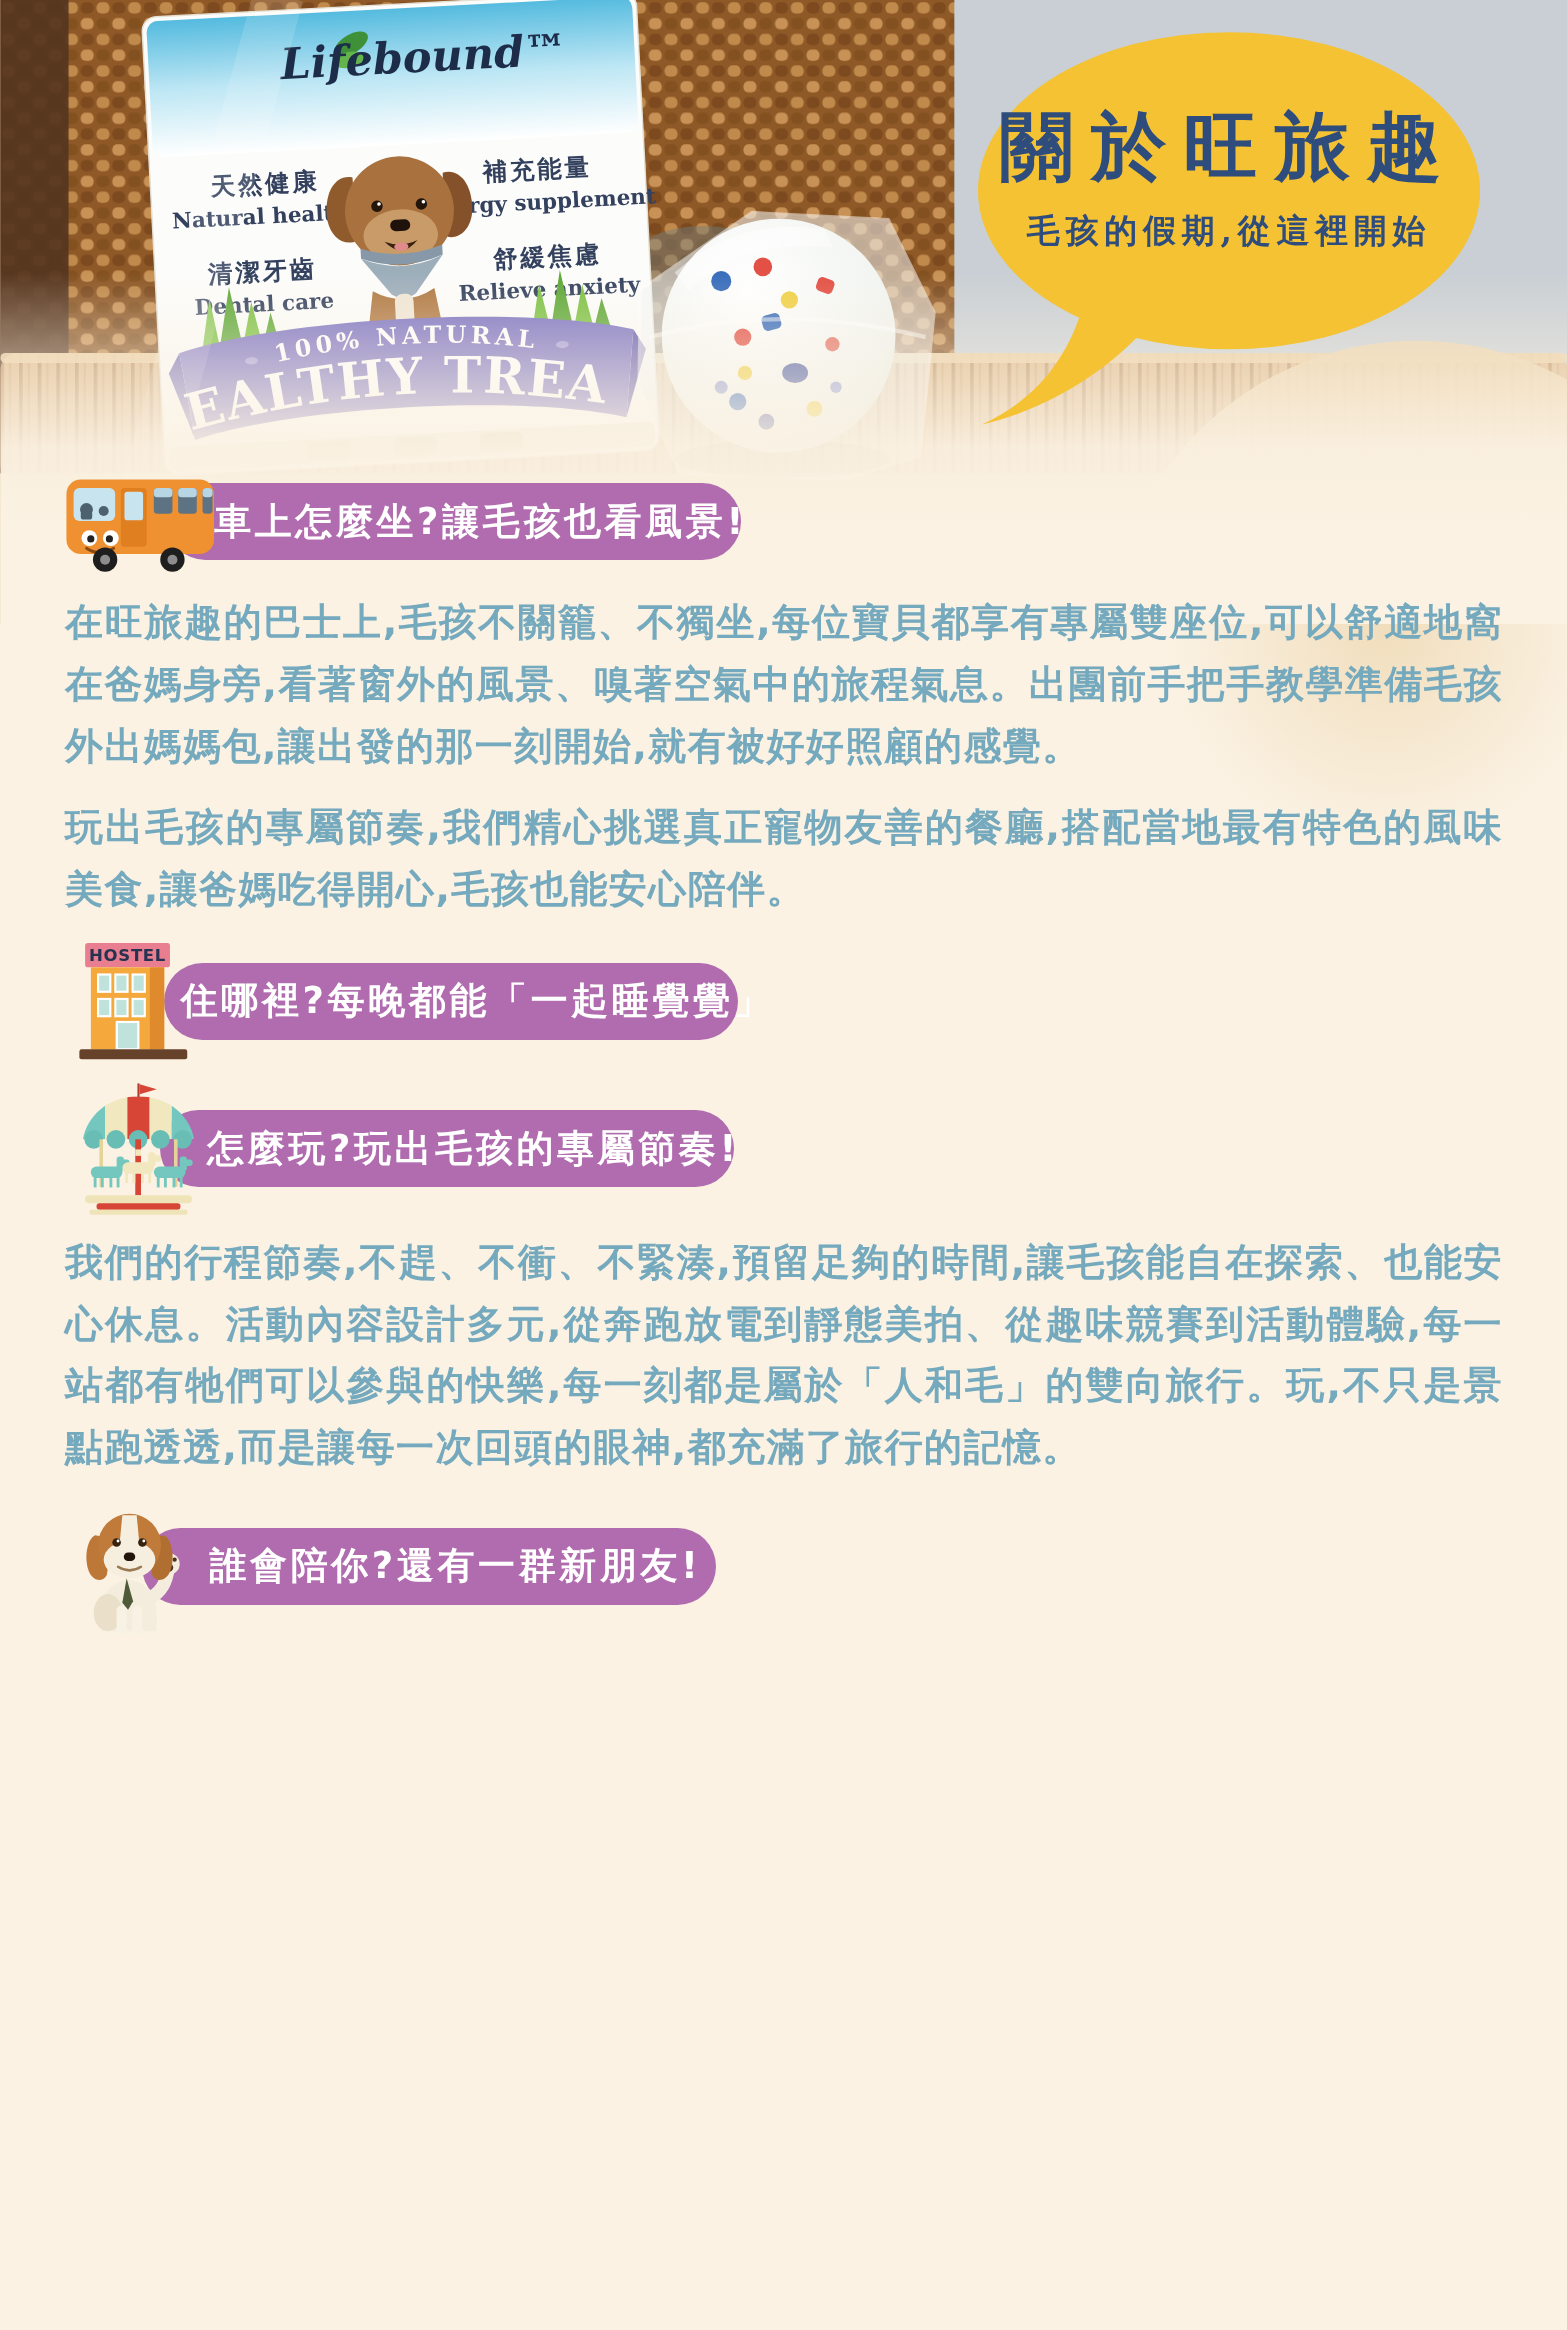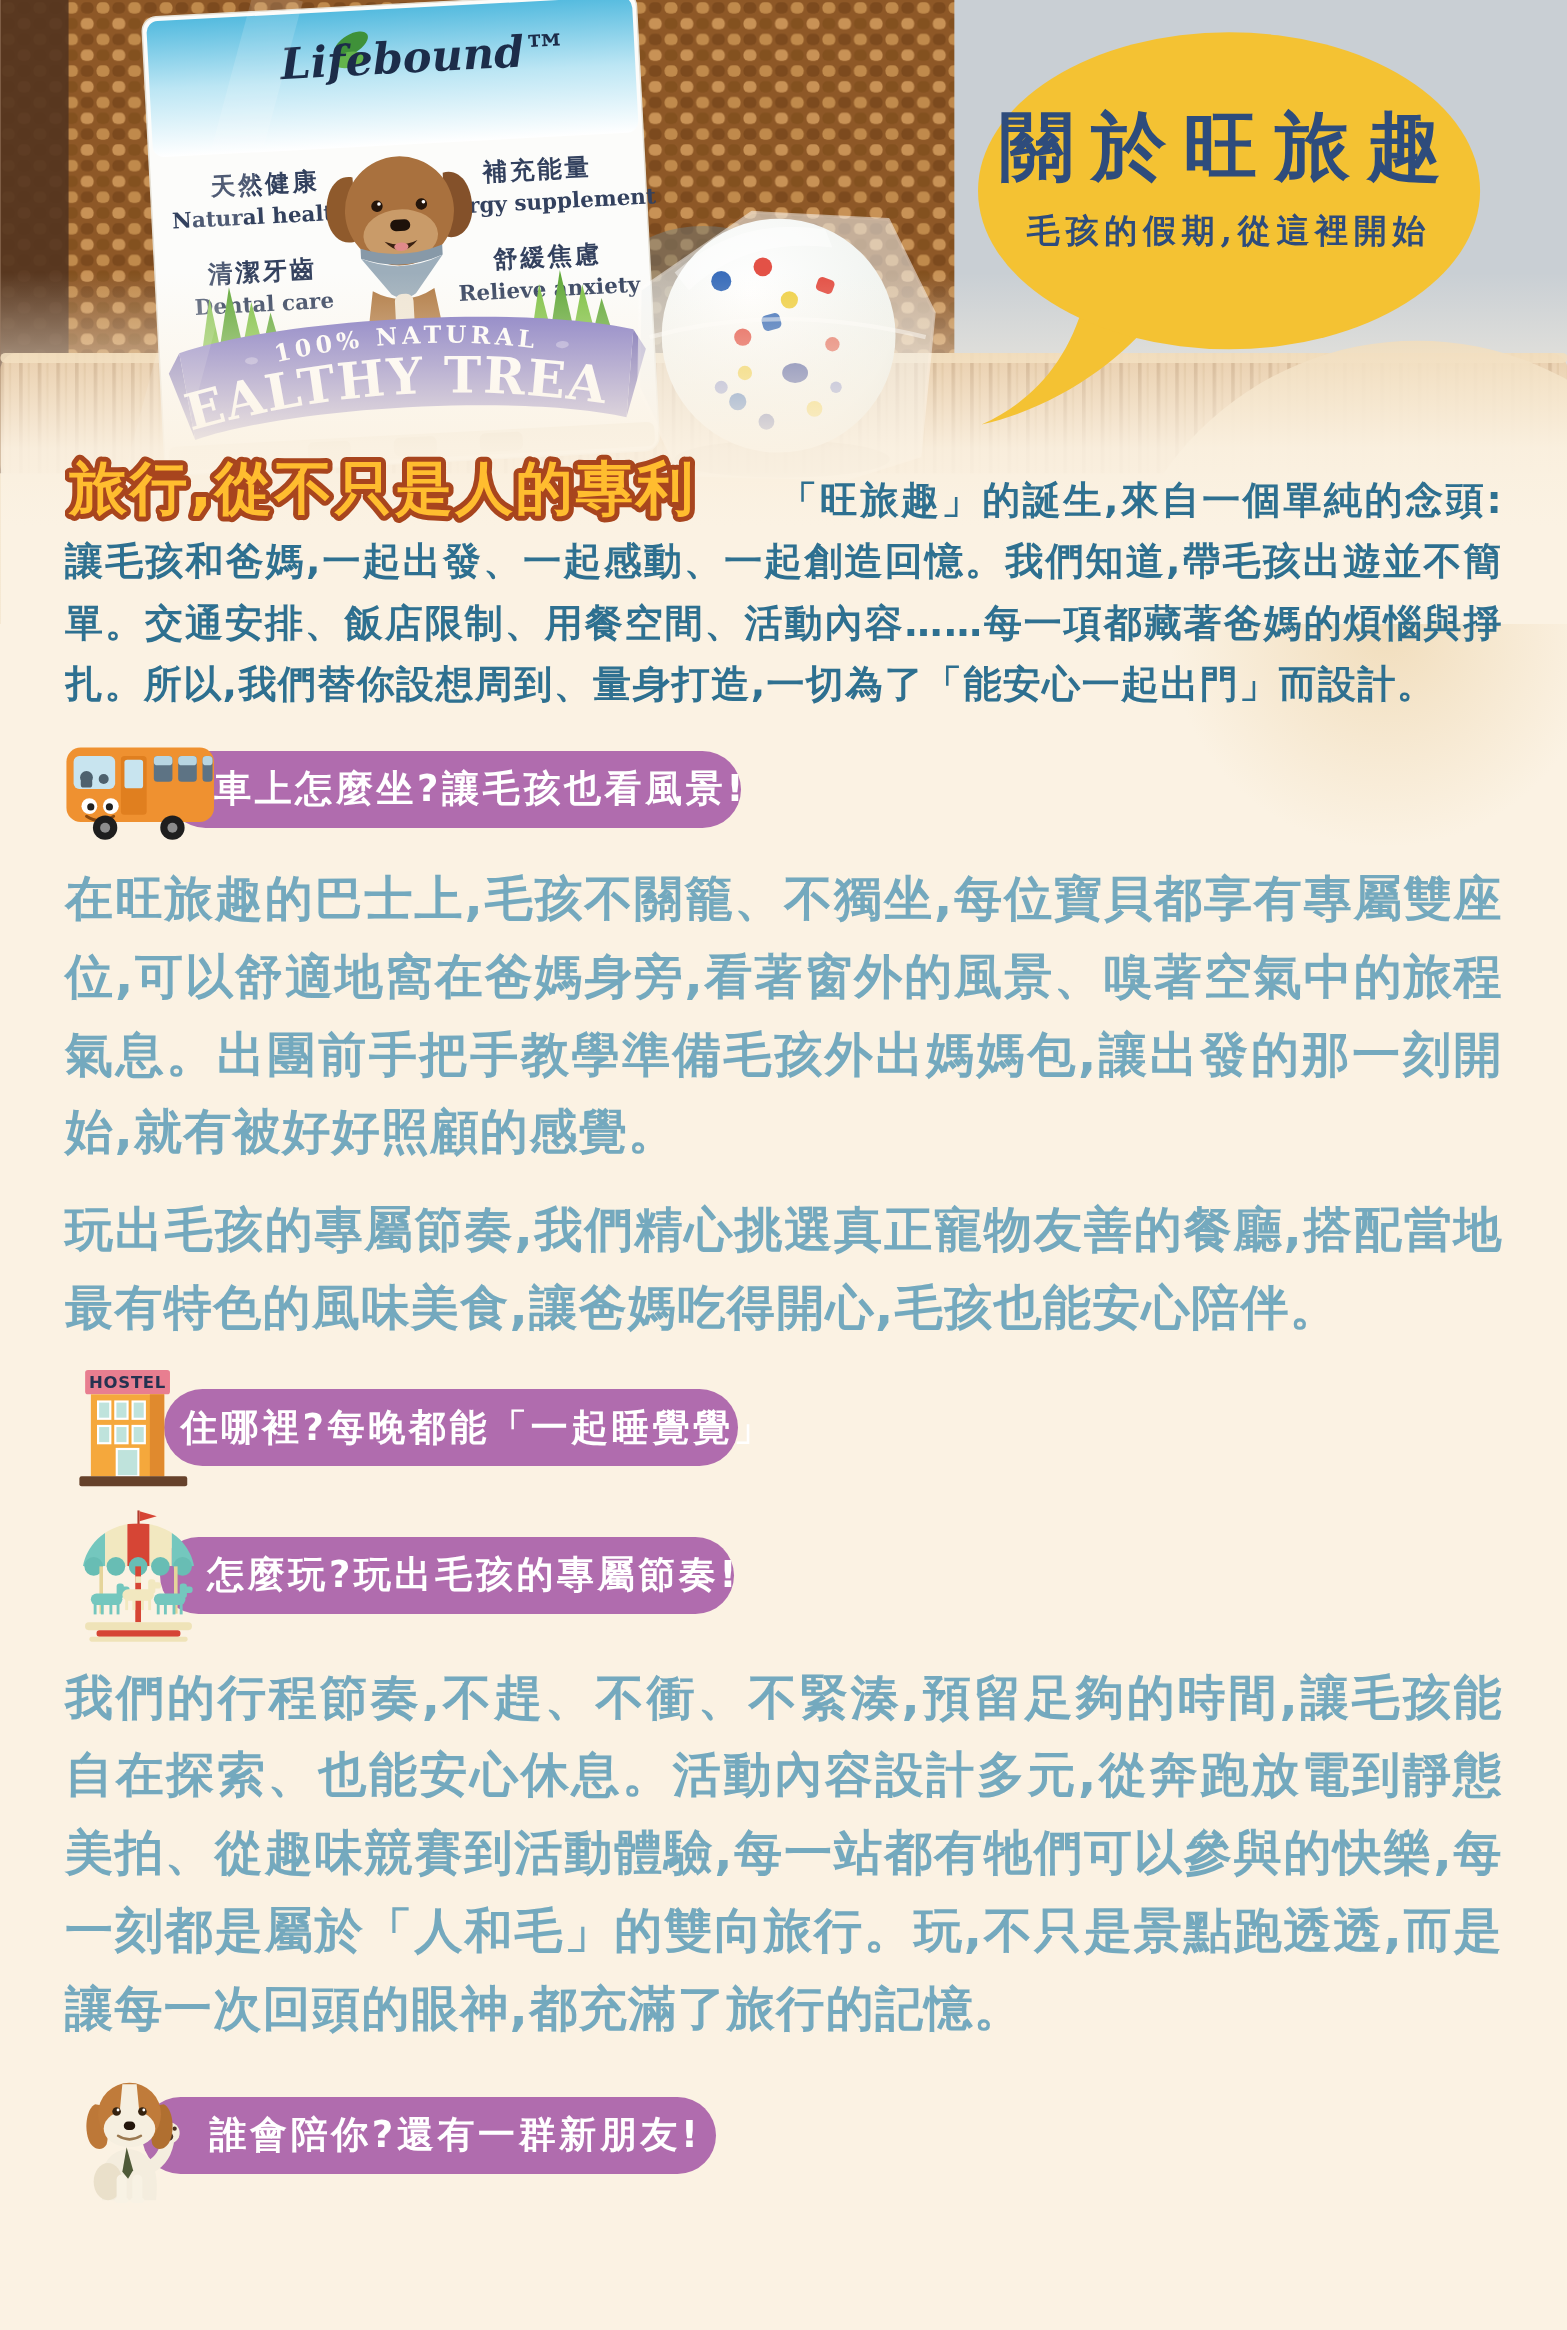--- a/index.html
+++ b/index.html
@@ -25,21 +25,21 @@
   .icon svg { display:block; }
   .icon.cutlery { margin-right:-36px; }
   .pill {
     position:relative; z-index:1; margin:0; width:574px; height:77px; box-sizing:border-box;
     border-radius:42px; background:#B06CAE; color:#ffffff;
     font-size:37px; font-weight:700; letter-spacing:3.6px;
     display:flex; align-items:center; justify-content:center;
     padding-left:79px; padding-right:26px; white-space:nowrap;
   }
   .feature-body {
-    margin:17px 0 0 0; font-size:48px; line-height:1.62; letter-spacing:1.4px;
+    margin:17px 0 0 0; font-size:38px; line-height:1.62; letter-spacing:1.4px;
     color:#74A9BE; font-weight:700; text-align:justify;
   }
 </style>
 </head>
 <body>
 
 <div class="page">
 
   <div class="hero">
     <svg width="1568" height="624" viewBox="0 0 2185 870" xmlns="http://www.w3.org/2000/svg">
@@ -184,23 +184,20 @@
         <path d="M1512,418 C1488,506 1438,560 1368,592 C1478,566 1562,502 1612,440 Z" fill="#F4C233"></path>
         <ellipse cx="1713" cy="266" rx="350" ry="221" fill="#F4C233"></ellipse>
         <text x="1713" y="240" text-anchor="middle" font-size="104" letter-spacing="24" font-weight="700" font-family="DejaVu Serif, Liberation Serif, serif" fill="#2E4C7C">關於旺旅趣</text>
         <text x="1713" y="338" text-anchor="middle" font-size="46" letter-spacing="8" font-weight="700" font-family="DejaVu Serif, Liberation Serif, serif" fill="#2E4C7C">毛孩的假期,從這裡開始</text>
       </g>
     </svg>
   </div>
 
   <main class="content">
 
-    <p class="intro"><span class="intro-headline"><svg width="703" height="76" viewBox="0 0 980 106" style="font-size:53px">
-            <text x="6" y="84" font-size="80" font-weight="900" letter-spacing="4" fill="#FFBD2F" stroke="#A8451E" stroke-width="14" stroke-linejoin="round" paint-order="stroke" font-family="DejaVu Sans, Liberation Sans, sans-serif">旅行,從不只是人的專利</text>
-          </svg></span><span>「旺旅趣」的誕生,來自一個單純的念頭:讓毛孩和爸媽,一起出發、一起感動、一起創造回憶。我們知道,帶毛孩出遊並不簡單。交通安排、飯店限制、用餐空間、活動內容……每一項都藏著爸媽的煩惱與掙扎。所以,我們替你設想周到、量身打造,一切為了「能安心一起出門」而設計。</span></p>
 
     <section class="feature">
       <div class="feature-header">
         <span class="icon">
           <svg width="154" viewBox="0 0 215 150">
             <rect x="2" y="16" width="206" height="104" rx="20" fill="#EF9130"></rect>
             <rect x="12" y="28" width="58" height="46" rx="8" fill="#C8E4EF"></rect>
             <circle cx="30" cy="58" r="9" fill="#4E616E"></circle>
               <rect x="22" y="60" width="16" height="12" rx="4" fill="#4E616E"></rect>
             <circle cx="54" cy="60" r="7" fill="#4E616E"></circle>

